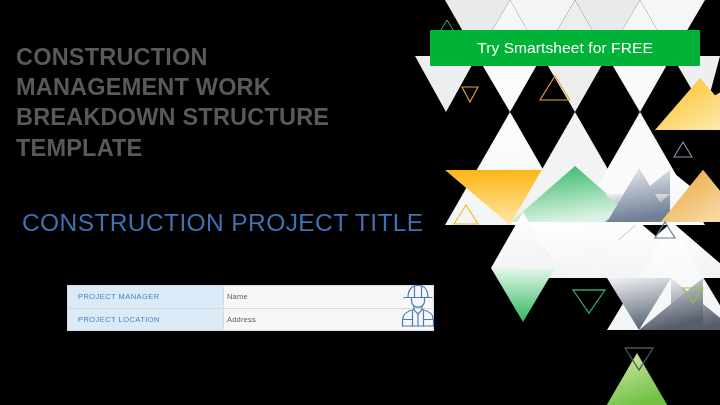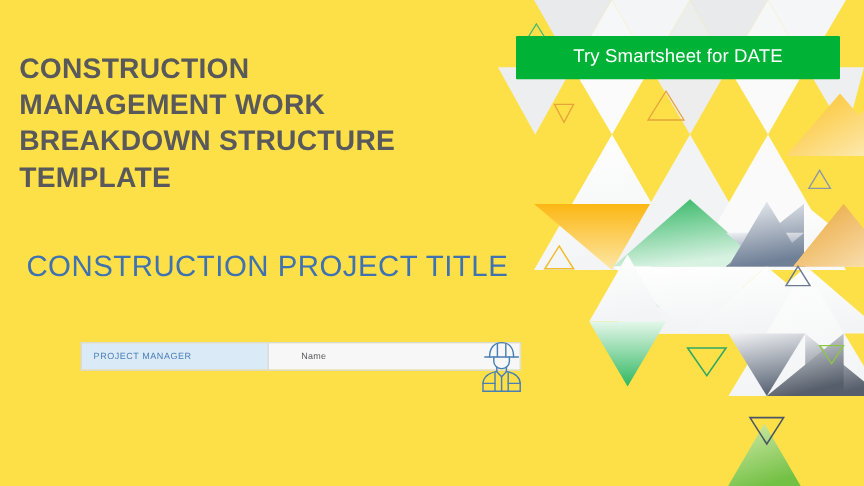--- a/index.html
+++ b/index.html
@@ -5,21 +5,21 @@
   html, body {
     margin: 0;
     padding: 0;
     background: #ffffff;
   }
   #slide {
     position: relative;
     width: 720px;
     height: 405px;
     overflow: hidden;
-    background: #fde047;
+    background: #000000;
     font-family: "Liberation Sans", sans-serif;
   }
 
   
   #triangle-panel {
     position: absolute;
     left: 415px;
     top: 0;
     width: 305px;
     height: 405px;
@@ -77,21 +77,21 @@
     width: 145px;
     background: #dbeaf7;
     color: #4a7fb5;
     text-transform: uppercase;
   }
   #info-table td.val {
     background: #f7f7f8;
     color: #5b5b5d;
     font-size: 7.5px;
     letter-spacing: 0.2px;
-    padding-left: 27px;
+    padding-left: 3px;
   }
 
   
   #worker-icon {
     position: absolute;
     left: 396px;
     top: 280px;
     width: 44px;
     height: 48px;
   }
@@ -255,20 +255,24 @@
 TEMPLATE</h1>
 
   <h2 id="subtitle">CONSTRUCTION PROJECT TITLE</h2>
 
   <table id="info-table">
     <tbody>
       <tr>
         <td class="lbl">PROJECT MANAGER</td>
         <td class="val">Name</td>
       </tr>
+      <tr>
+        <td class="lbl">PROJECT LOCATION</td>
+        <td class="val">Address</td>
+      </tr>
     </tbody>
   </table>
 
   <div id="worker-icon">
     <svg width="44" height="48" viewBox="0 0 44 48" xmlns="http://www.w3.org/2000/svg" fill="none" stroke="#4a7fb5" stroke-width="1.2" stroke-linejoin="round" stroke-linecap="round">
 
       <path d="M8 17.5 H36"></path>
 
       <path d="M12 17.5 C12 9.5 16 5.5 22 5.5 C28 5.5 32 9.5 32 17.5"></path>
 
@@ -288,15 +292,15 @@
       <path d="M27.5 30.5 L27.5 46"></path>
 
       <path d="M18 29.8 L22 34 L26 29.8"></path>
       <path d="M22 34 L22 46"></path>
 
       <path d="M6.5 39.5 H16.5"></path>
       <path d="M27.5 39.5 H37.5"></path>
     </svg>
   </div>
 
-  <button id="cta-button">Try Smartsheet for DATE</button>
+  <button id="cta-button">Try Smartsheet for FREE</button>
 
 </div>
 
 </body></html>

